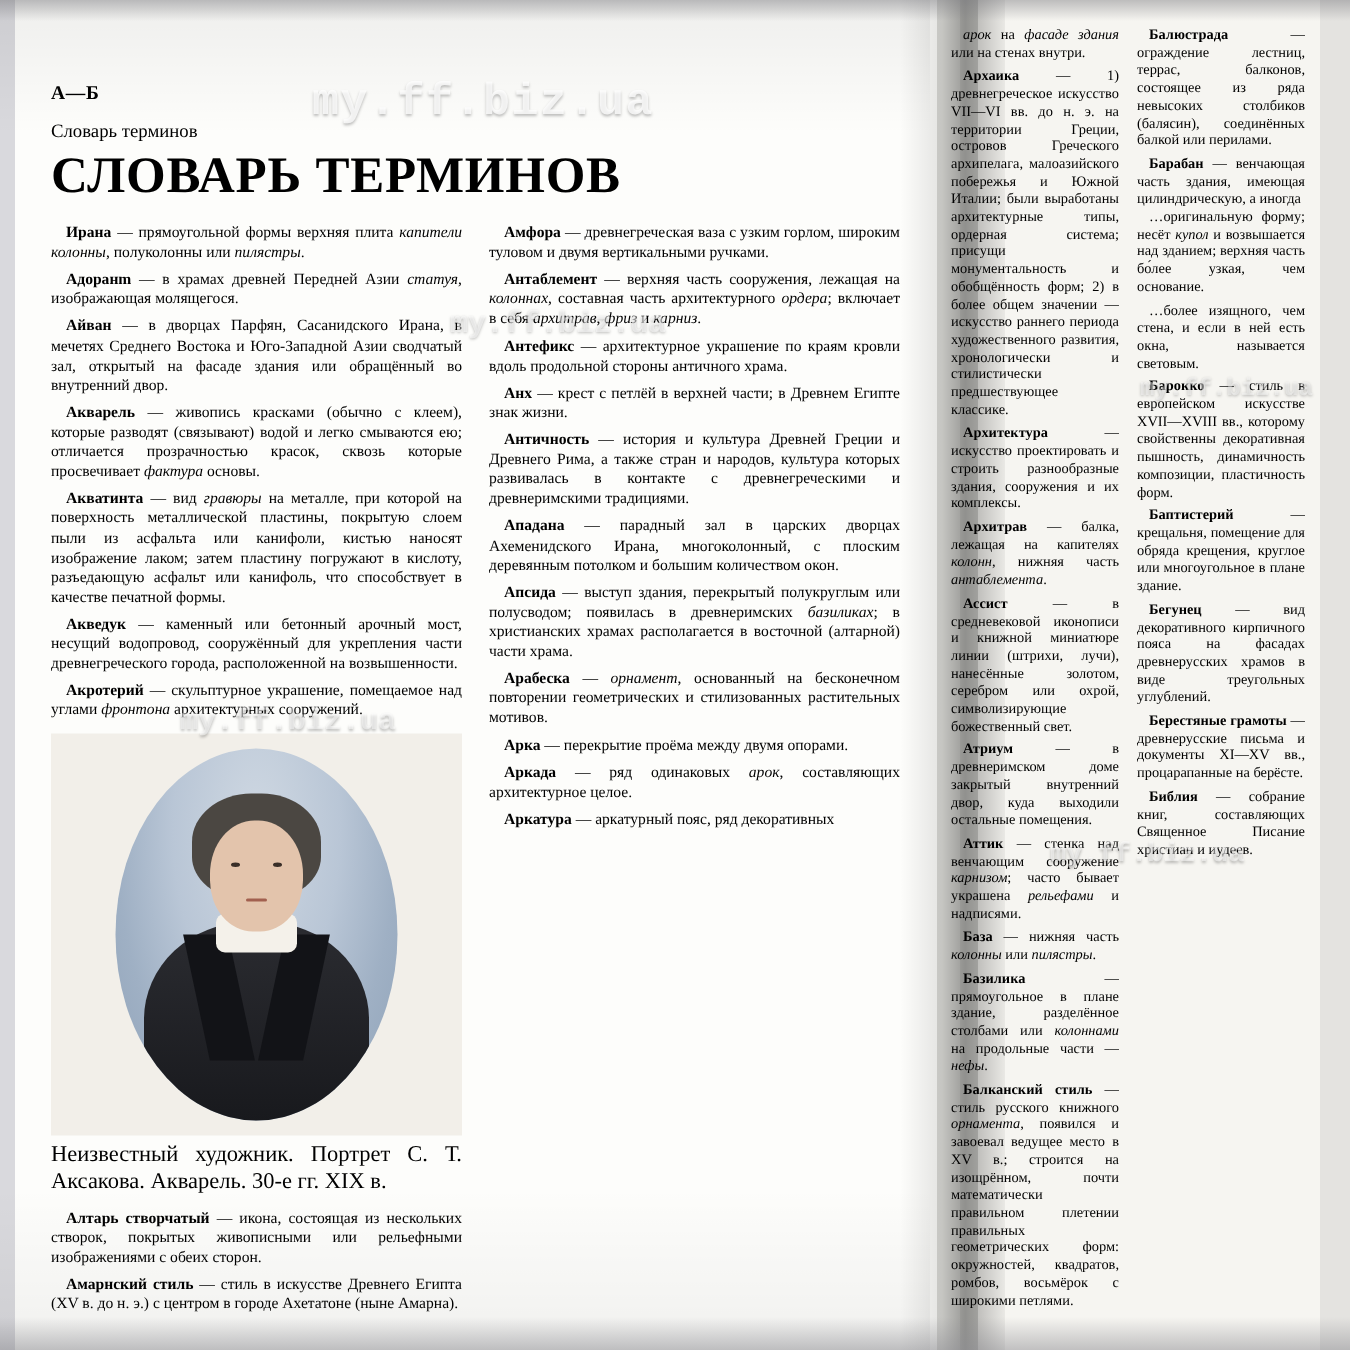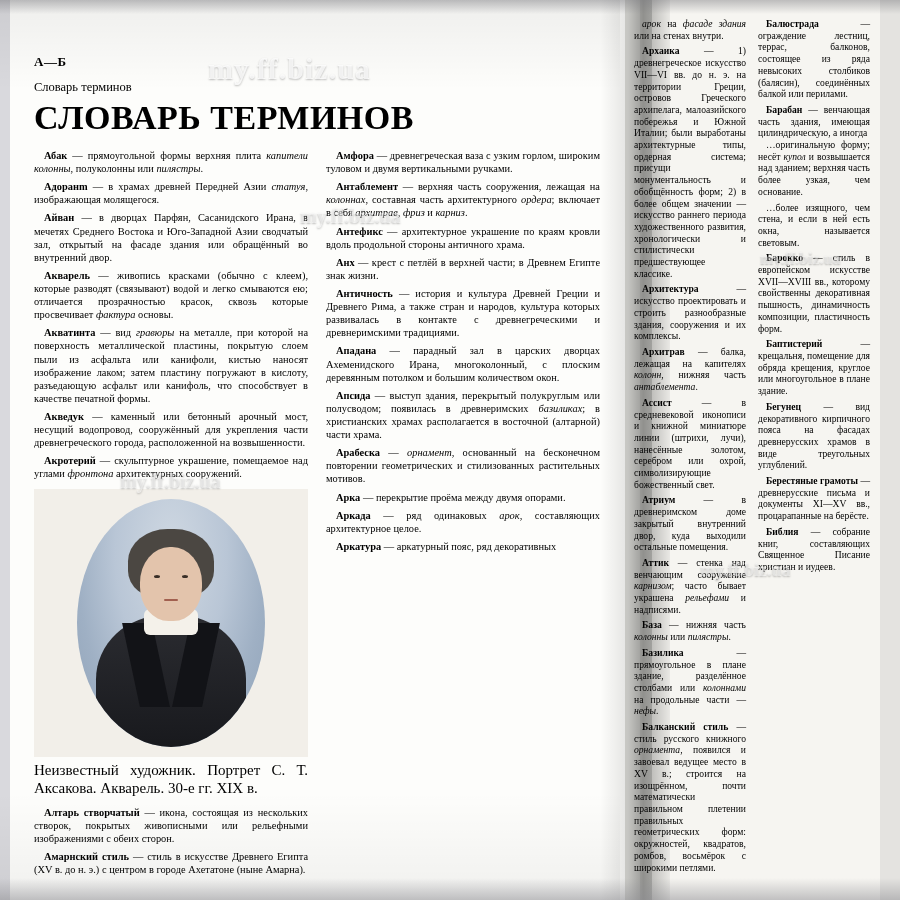--- a/index.html
+++ b/index.html
@@ -162,21 +162,21 @@
     column-count: 2;
     column-gap: 12px;
     column-fill: auto;
     height: 862px;
   }
   .right-page .entry { margin-bottom: 4px; text-indent: 8px; }
 
   
   .wm {
     position: absolute;
-    font-family: Liberation Serif, serif;
+    font-family: Liberation Mono, monospace;
     color: rgba(255,255,255,0.78);
     text-shadow: 0 1px 2px rgba(0,0,0,0.25);
     font-weight: bold;
     pointer-events: none;
     white-space: nowrap;
   }
   .wm1 { top: 52px; left: 208px; font-size: 30px; letter-spacing: 1px; }
   .wm2 { top: 205px; left: 300px; font-size: 20px; color: rgba(255,255,255,0.55); }
   .wm3 { top: 470px; left: 120px; font-size: 20px; color: rgba(255,255,255,0.5); }
   .wm4 { top: 560px; left: 700px; font-size: 18px; color: rgba(255,255,255,0.5); }
@@ -191,21 +191,21 @@
 
   <div class="left-page">
     <div class="running-head">
       <span class="rh-letters">А—Б</span>
       <span class="rh-title">Словарь терминов</span>
     </div>
     <div class="page-title">СЛОВАРЬ ТЕРМИНОВ</div>
 
     <div class="cols2">
       <div>
-          <p class="entry"><b>Абак</b> — прямоугольной формы верхняя плита <i>капители колонны</i>, полуколонны или <i>пилястры</i>.</p>
+          <p class="entry"><b>Ирана</b> — прямоугольной формы верхняя плита <i>капители колонны</i>, полуколонны или <i>пилястры</i>.</p>
           <p class="entry"><b>Адоранm</b> — в храмах древней Передней Азии <i>статуя</i>, изображающая молящегося.</p>
           <p class="entry"><b>Айван</b> — в дворцах Парфян, Сасанидского Ирана, в мечетях Среднего Востока и Юго-Западной Азии сводчатый зал, открытый на фасаде здания или обращённый во внутренний двор.</p>
           <p class="entry"><b>Акварель</b> — живопись красками (обычно с клеем), которые разводят (связывают) водой и легко смываются ею; отличается прозрачностью красок, сквозь которые просвечивает <i>фактура</i> основы.</p>
           <p class="entry"><b>Акватинта</b> — вид <i>гравюры</i> на металле, при которой на поверхность металлической пластины, покрытую слоем пыли из асфальта или канифоли, кистью наносят изображение лаком; затем пластину погружают в кислоту, разъедающую асфальт или канифоль, что способствует в качестве печатной формы.</p>
           <p class="entry"><b>Акведук</b> — каменный или бетонный арочный мост, несущий водопровод, сооружённый для укрепления части древнегреческого города, расположенной на возвышенности.</p>
           <p class="entry"><b>Акротерий</b> — скульптурное украшение, помещаемое над углами <i>фронтона</i> архитектурных сооружений.</p>
         </div>
 
       <div class="figure">
         <div class="portrait-frame">

